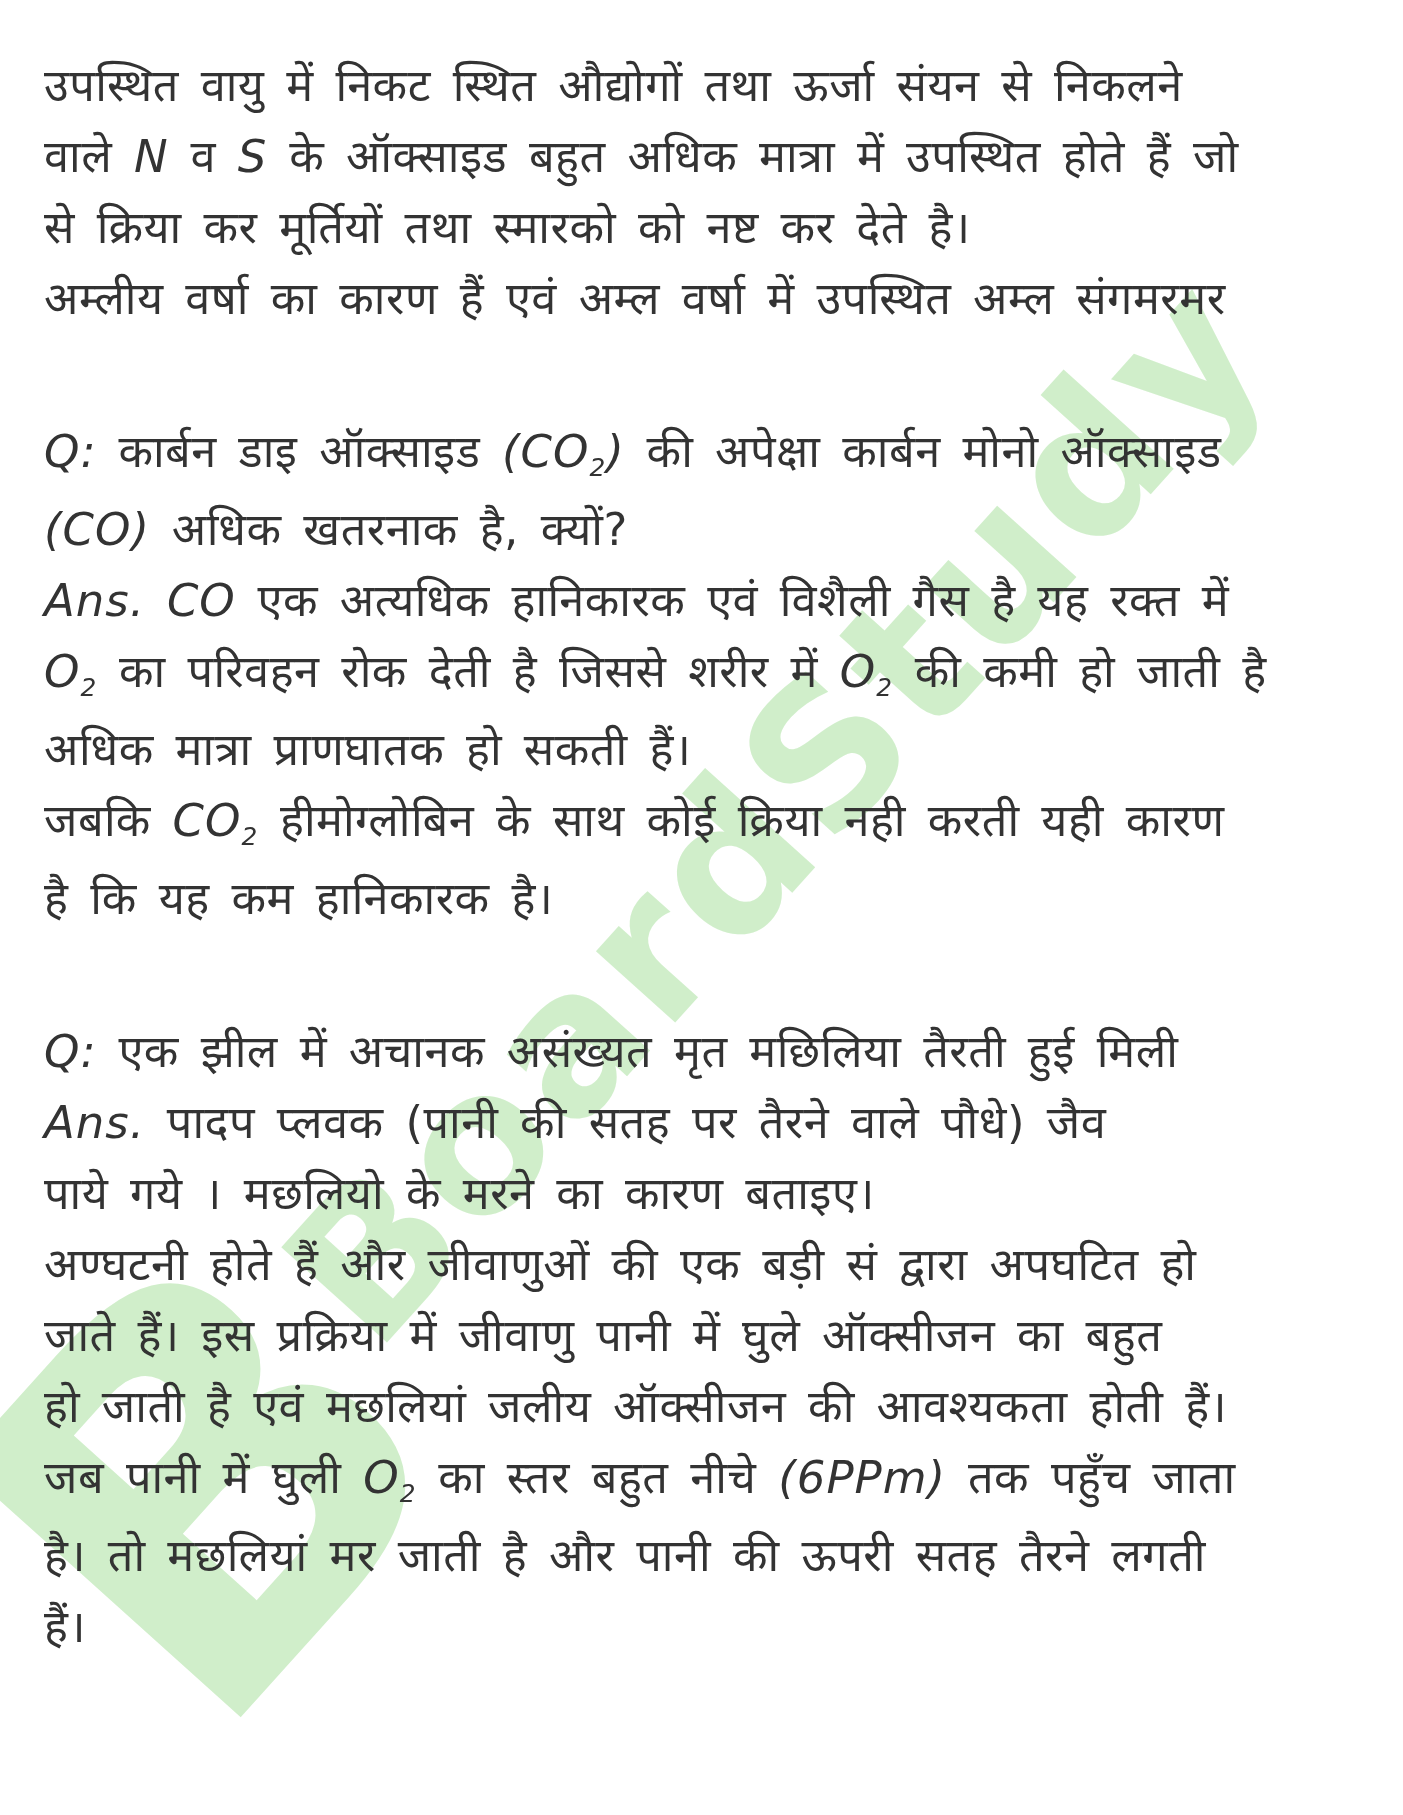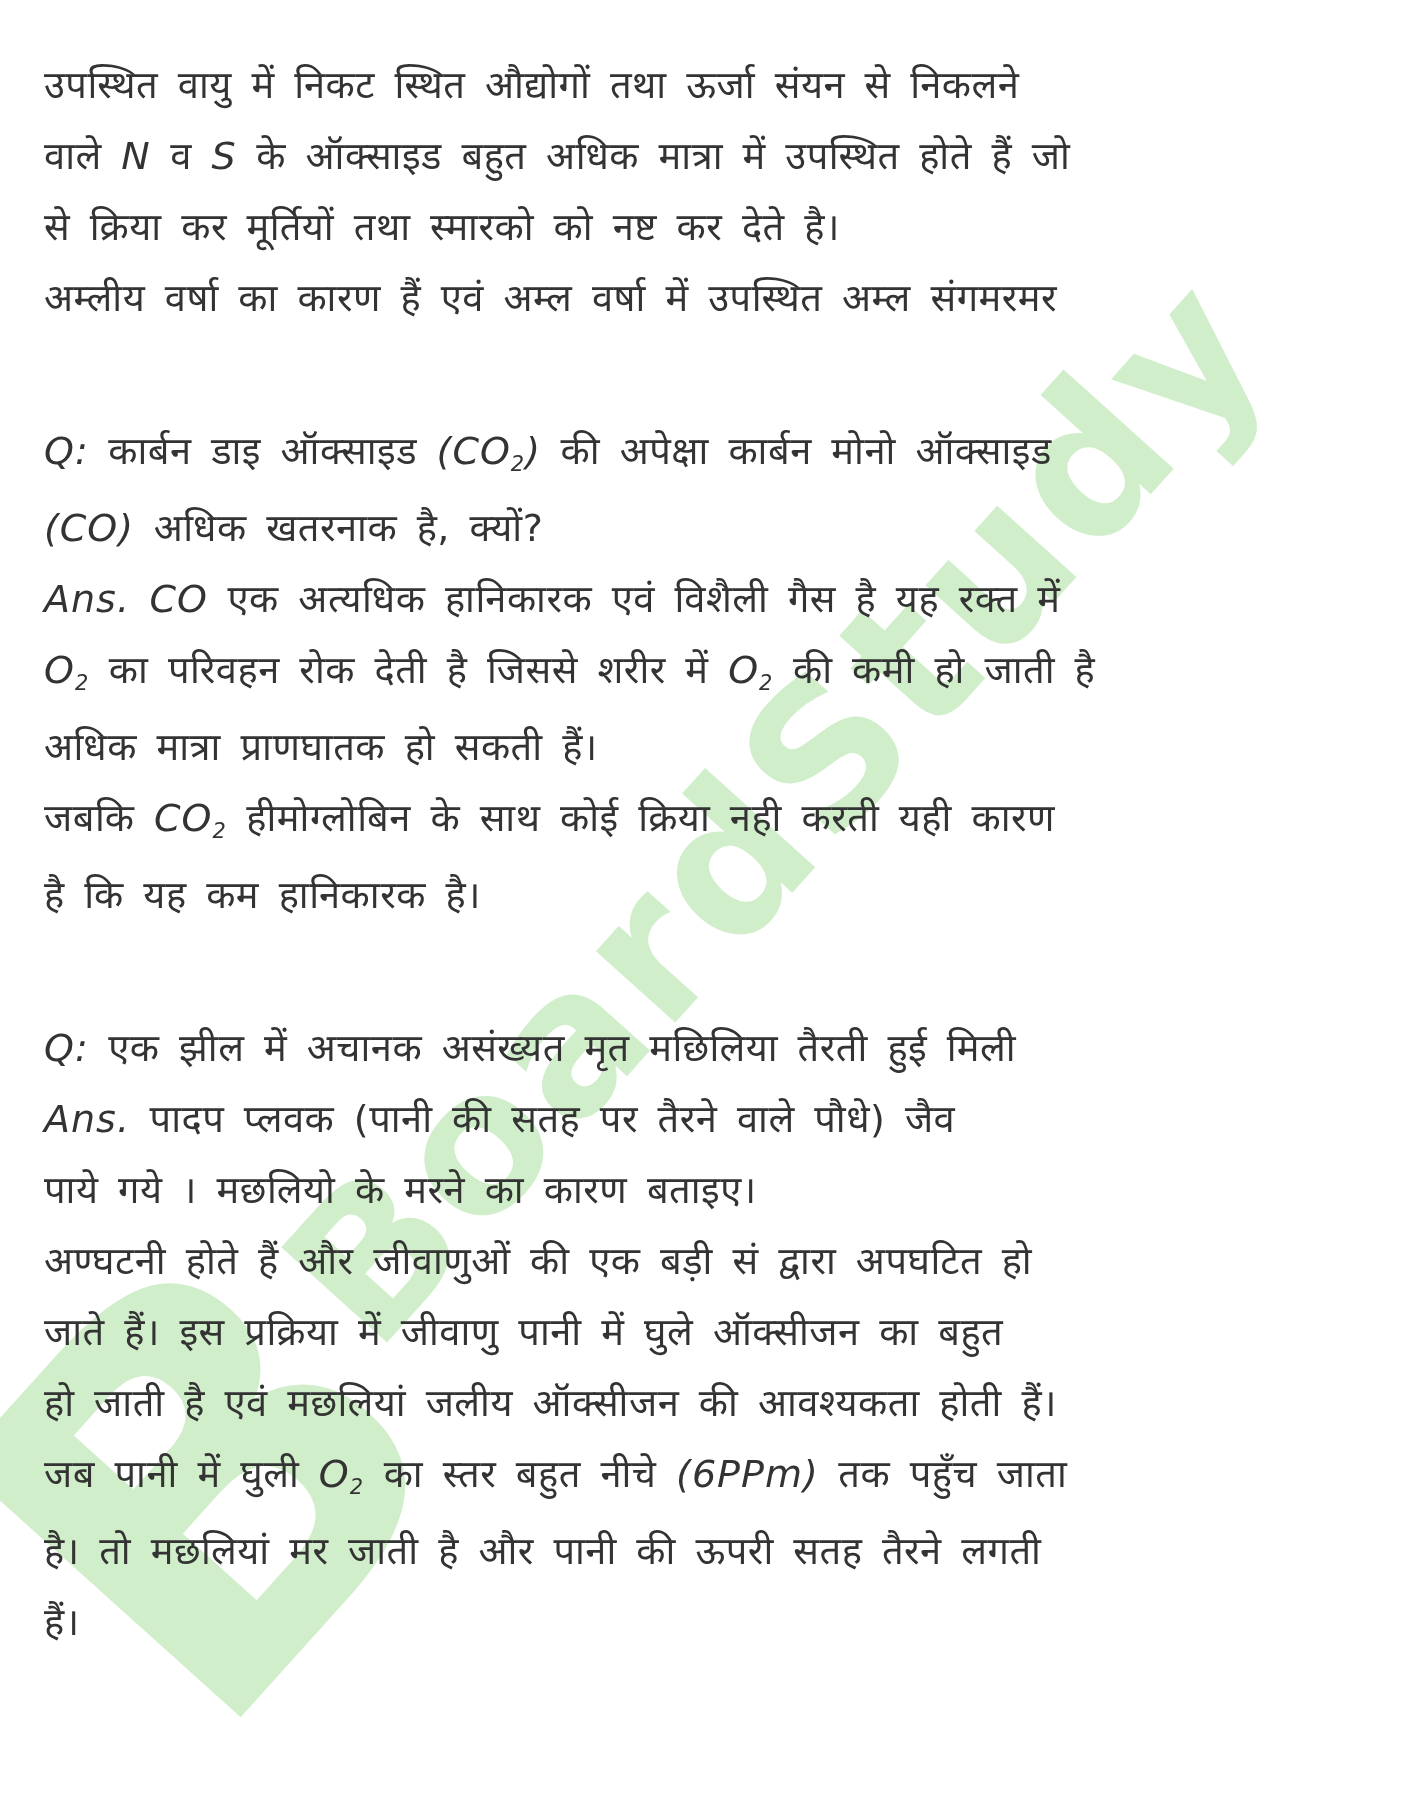--- a/index.html
+++ b/index.html
@@ -45,21 +45,21 @@
   
   .content {
     position: relative;
     z-index: 1;
     padding: 50px 40px 0 44px;
     color: #333333;
   }
   .para { margin: 0 0 0 0; }
   .para + .para { margin-top: 82px; }
   .line {
-    font-size: 38px;
+    font-size: 45px;
     line-height: 71px;
     letter-spacing: 0.5px;
     word-spacing: 7px;
     white-space: nowrap;
   }
   .lat {
     font-style: italic;
     letter-spacing: 1px;
   }
   .sub {

